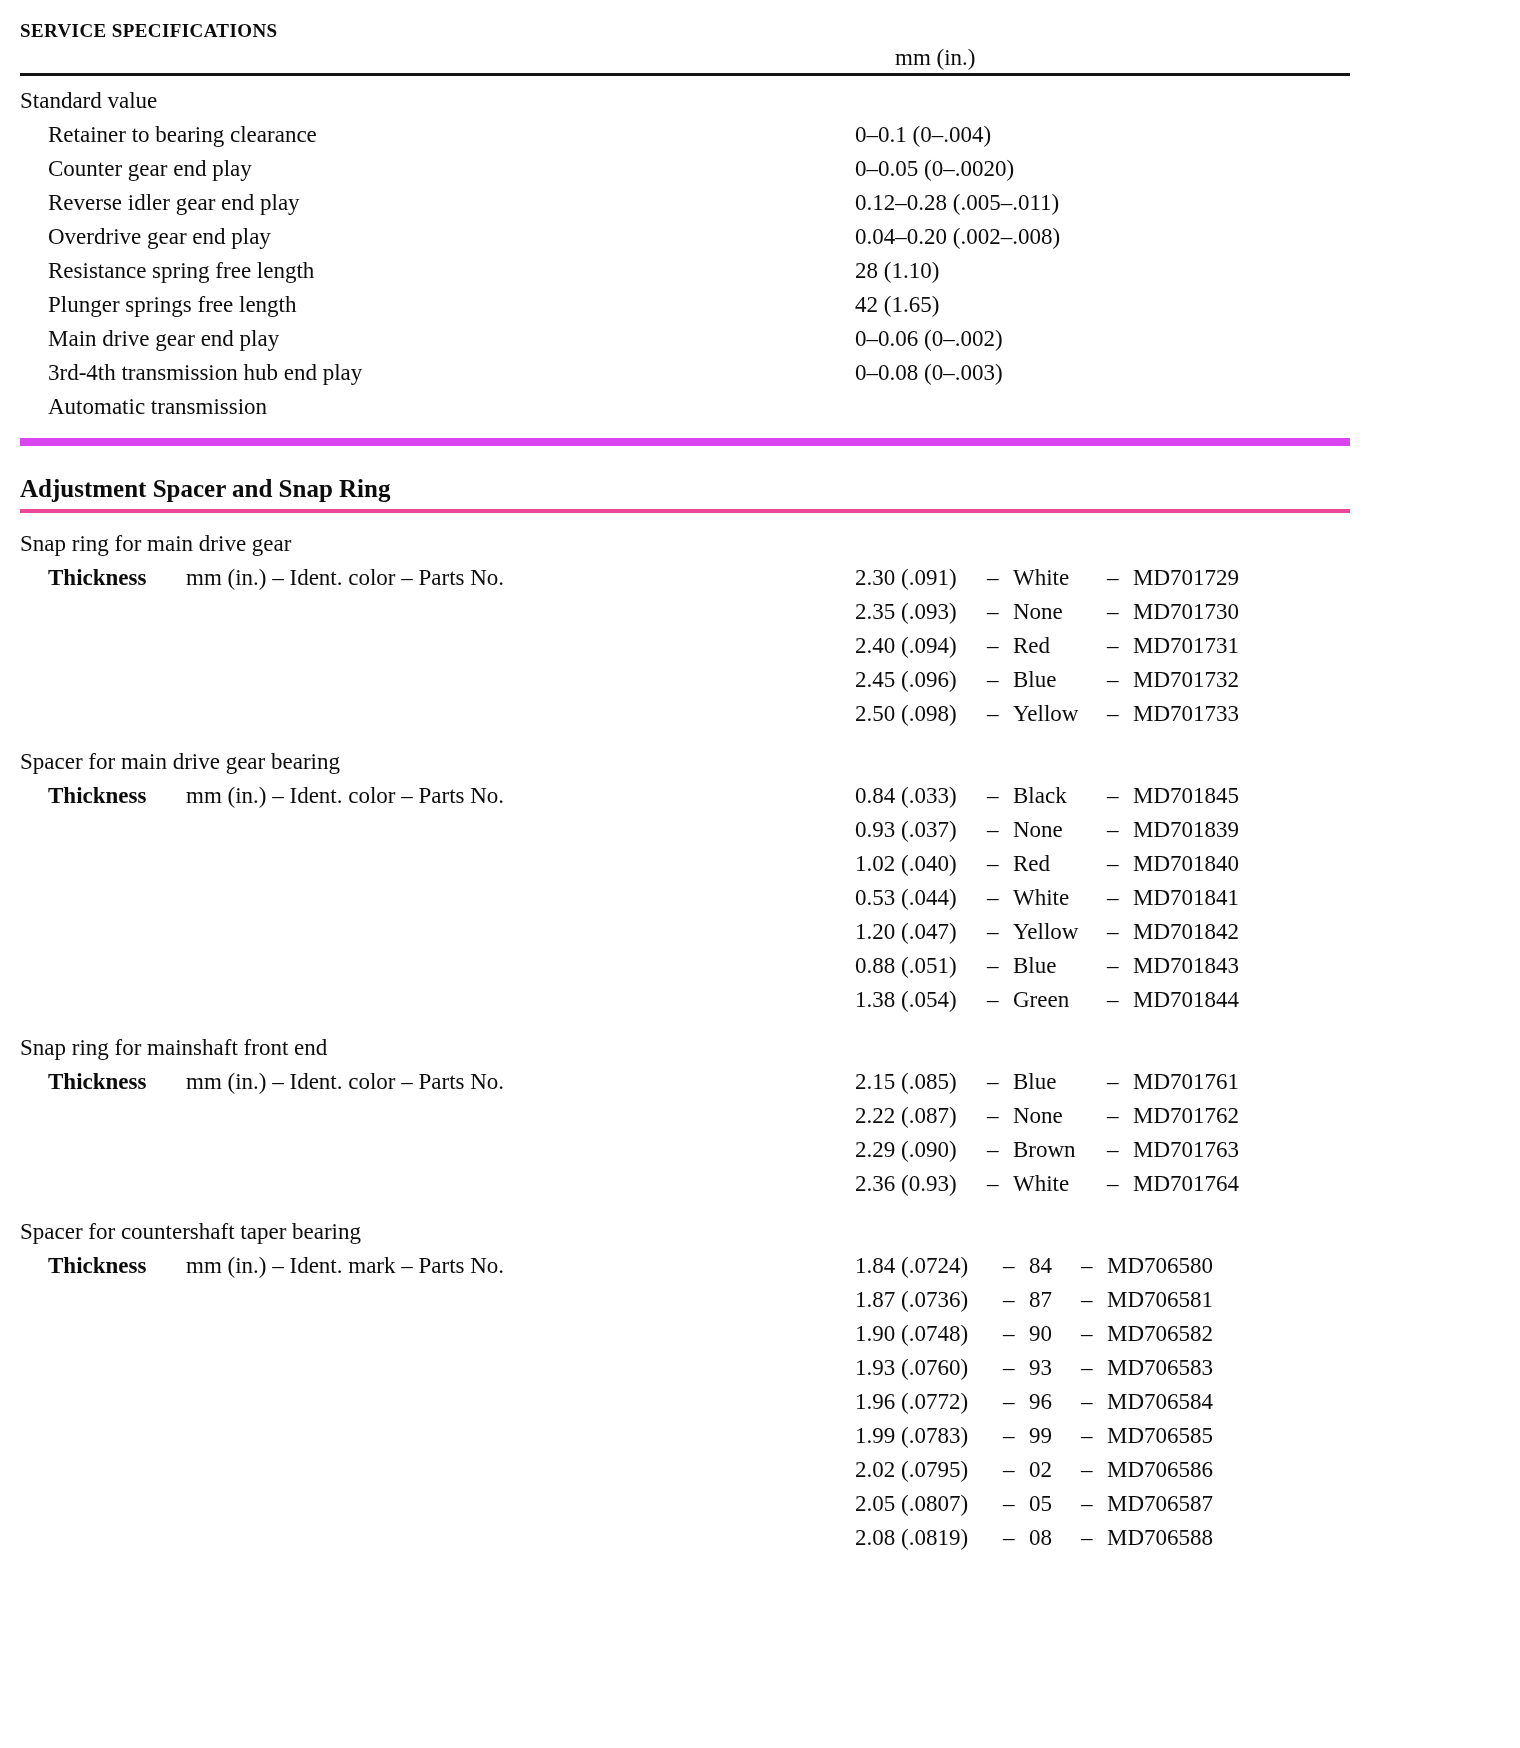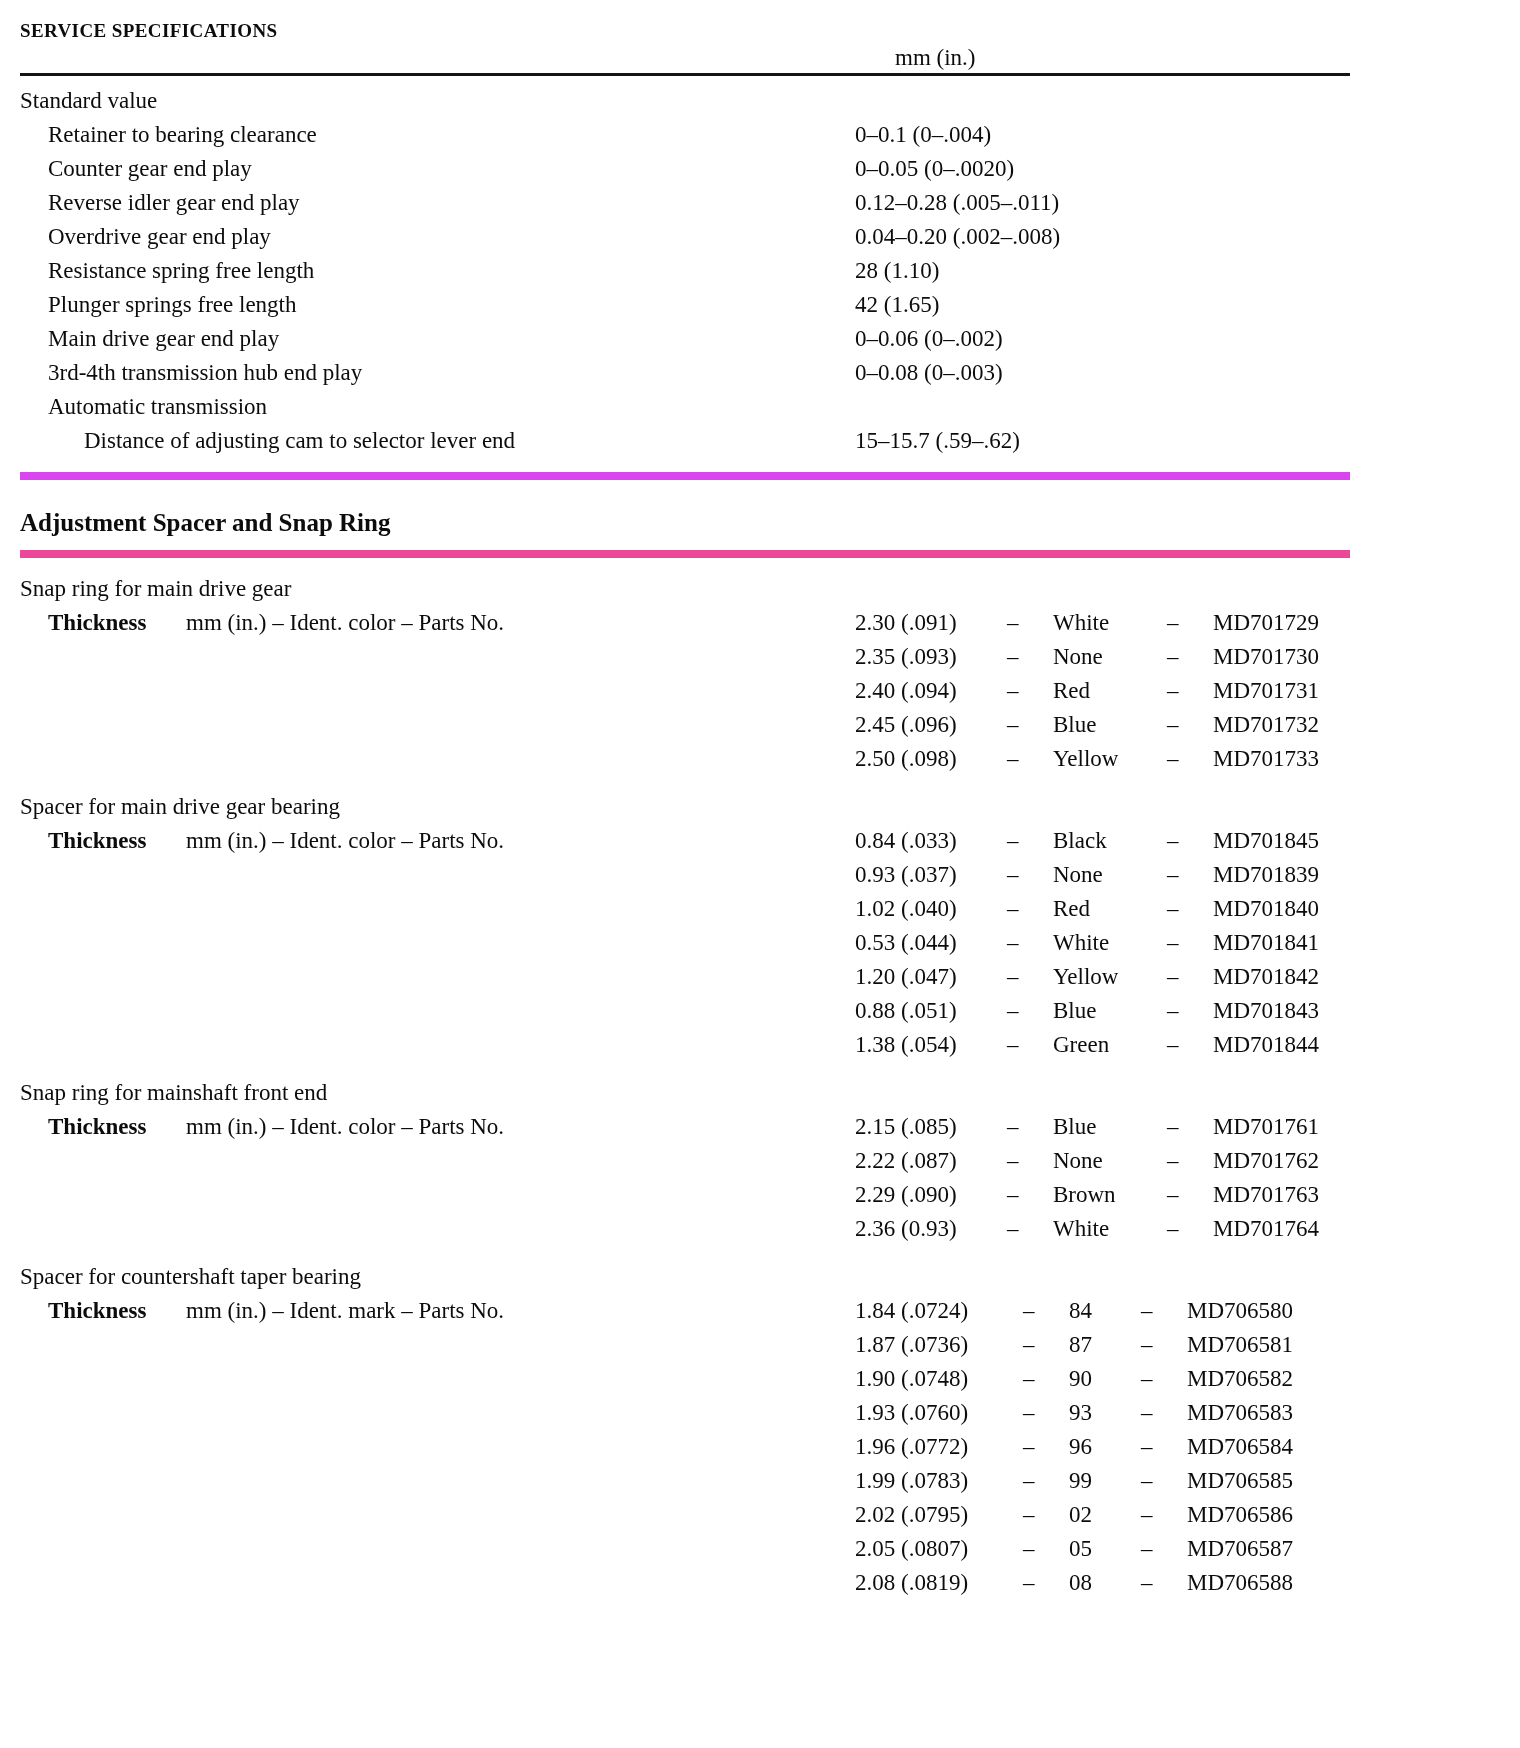--- a/index.html
+++ b/index.html
@@ -26,33 +26,33 @@
   .standard { border-bottom: 8px solid #d946ef; padding: 8px 0 14px; }
   .sec-heading { line-height: 34px; }
   .row { display: flex; line-height: 34px; }
   .row .label { width: 835px; padding-left: 28px; }
   .row.ind-2 .label { padding-left: 64px; }
   .row .value { white-space: nowrap; }
 
   
   .adj-heading {
     margin: 26px 0 0; font-size: 25px; font-weight: bold; line-height: 34px;
-    padding-bottom: 10px; border-bottom: 8px solid #ec4899;
+    padding-bottom: 3px; border-bottom: 4px solid #ec4899;
   }
 
   
   .adj-section { display: flex; margin-top: 14px; }
   .adj-left { width: 835px; flex: 0 0 835px; }
   .adj-title { line-height: 34px; }
   .adj-sub { line-height: 34px; padding-left: 28px; }
   .thick-label { display: inline-block; width: 138px; font-weight: bold; }
   .spec-line { white-space: nowrap; }
 
   .adj-values { padding-top: 34px; }
-  .val-row { display: flex; line-height: 34px; white-space: nowrap; gap: 20px; }
+  .val-row { display: flex; line-height: 34px; white-space: nowrap; }
   .v-thick { display: inline-block; width: 132px; }
   .v-dash  { display: inline-block; width: 26px; }
   .v-ident { display: inline-block; width: 94px; }
   .v-part  { display: inline-block; }
 
   .adj-section.marks .v-thick { width: 148px; }
   .adj-section.marks .v-ident { width: 52px; }
 </style>
 </head>
 <body>
@@ -106,24 +106,20 @@
         <div class="row ind-1">
           <span class="label">3rd-4th transmission hub end play</span>
           <span class="value">0–0.08 (0–.003)</span>
         </div>
 
         <div class="row ind-1">
           <span class="label">Automatic transmission</span>
           <span class="value"></span>
         </div>
 
-        <div class="row ind-2">
-          <span class="label">Distance of adjusting cam to selector lever end</span>
-          <span class="value">15–15.7 (.59–.62)</span>
-        </div>
       </div>
   </section>
 
   <h2 class="adj-heading">Adjustment Spacer and Snap Ring</h2>
 
   <section class="adj-section">
     <div class="adj-left">
       <div class="adj-title">Snap ring for main drive gear</div>
       <div class="adj-sub">
         <span class="thick-label">Thickness</span><span class="spec-line">mm (in.) – Ident. color – Parts No.</span>

